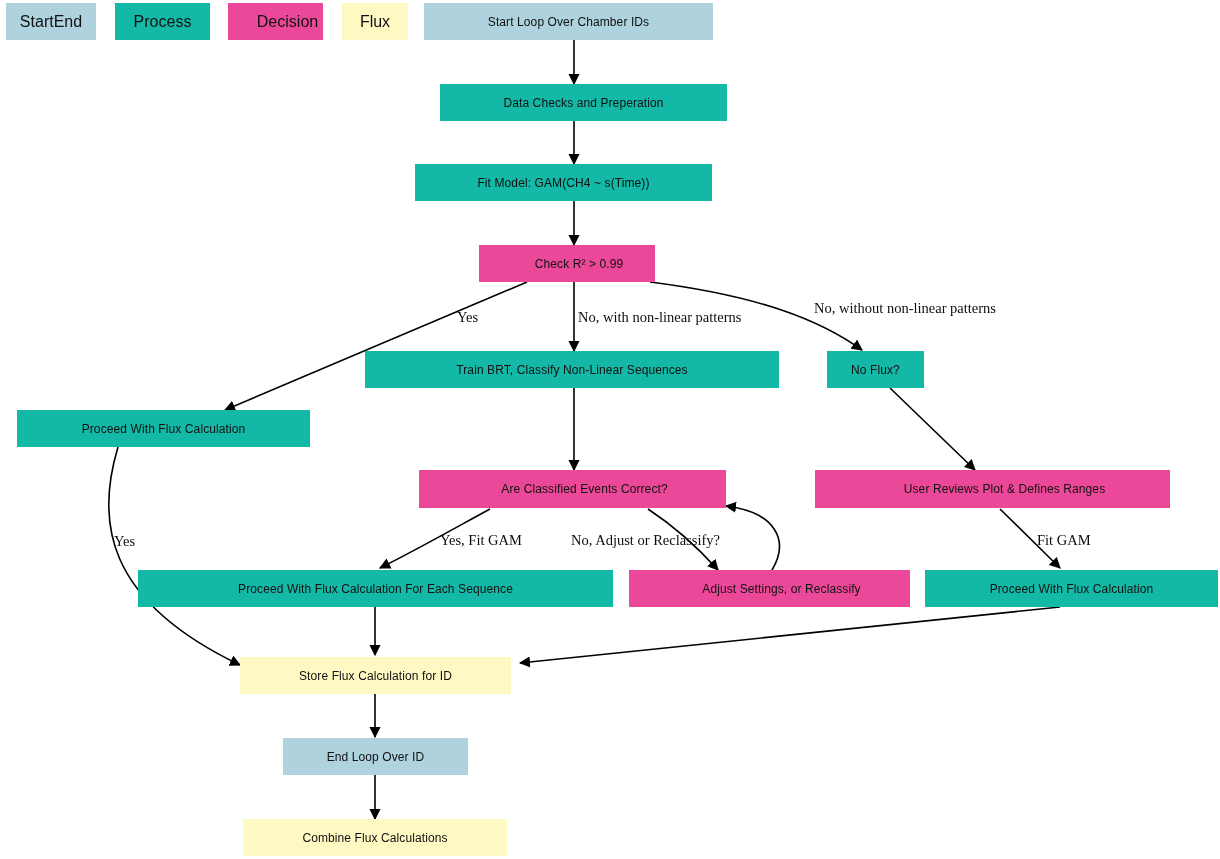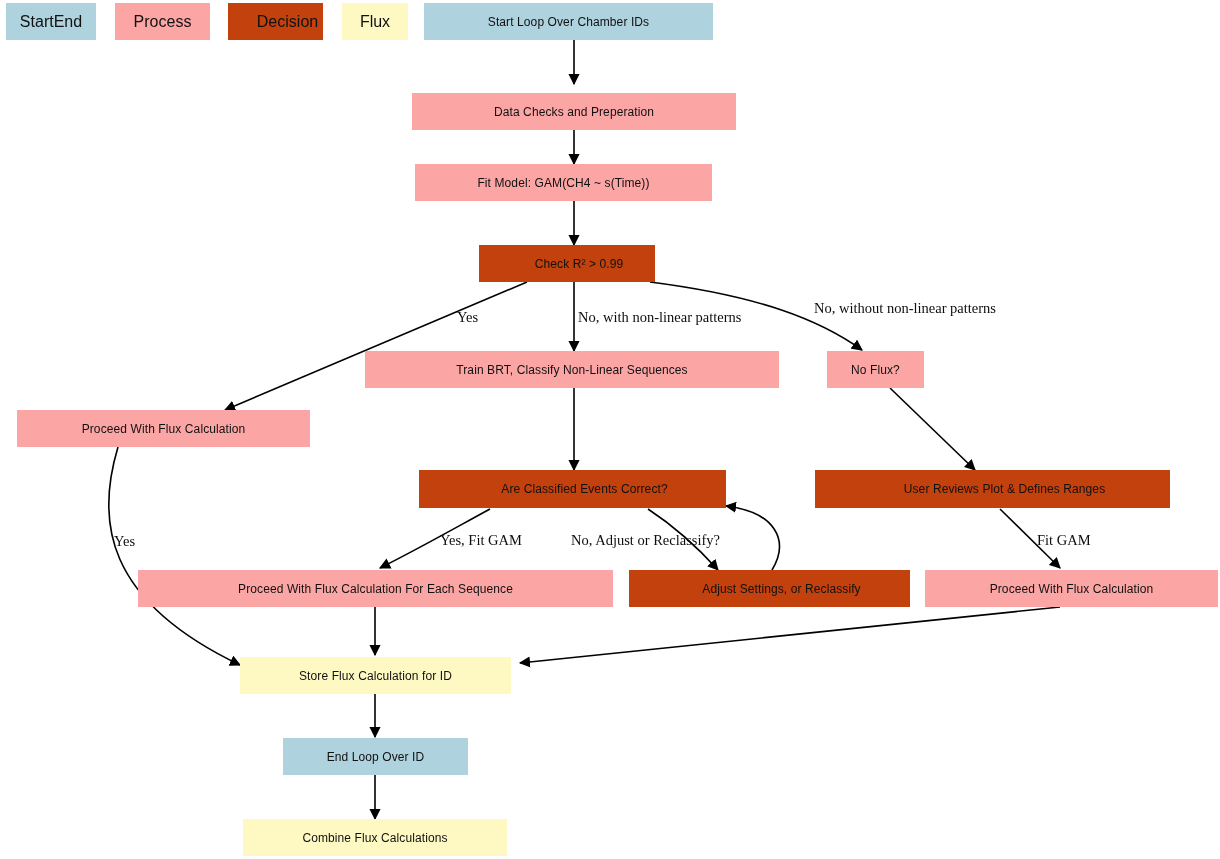--- a/index.html
+++ b/index.html
@@ -5,22 +5,22 @@
   html,body{margin:0;padding:0;background:#ffffff;}
   body{width:1220px;height:859px;overflow:hidden;
        font-family:"Liberation Sans",sans-serif;}
   #stage{position:relative;width:1220px;height:859px;background:#fff;}
   svg#edges{position:absolute;left:0;top:0;width:1220px;height:859px;}
 
   .node{position:absolute;box-sizing:border-box;display:flex;align-items:center;
         justify-content:center;color:#111111;font-family:"Liberation Sans",sans-serif;
         font-size:12px;line-height:1;white-space:nowrap;letter-spacing:.1px;}
   .n-startend{background:#aed2de;}
-  .n-process {background:#fca5a5;}
-  .n-decision{background:#c2410c;padding-left:24px;}
+  .n-process {background:#14b8a6;}
+  .n-decision{background:#ec4899;padding-left:24px;}
   .n-flux    {background:#fef9c3;}
 
   .legend-box{position:absolute;box-sizing:border-box;display:flex;align-items:center;
               justify-content:center;font-size:16px;color:#111;}
 
   .elabel{position:absolute;font-family:"Liberation Serif",serif;font-size:14.5px;
           color:#0d0d0d;white-space:nowrap;}
 </style>
 </head>
 <body>
@@ -64,21 +64,21 @@
     <span>Decision</span>
   </div>
   <div class="legend-box n-flux" style="left:342px;top:3px;width:66px;height:37px;">
     <span>Flux</span>
   </div>
 
   <div class="node n-startend" style="left:424px;top:3px;width:289px;height:37px;">
     <span>Start Loop Over Chamber IDs</span>
   </div>
 
-  <div class="node n-process" style="left:412px;top:84px;width:324px;height:37px;margin-top:9px;">
+  <div class="node n-process" style="left:440px;top:84px;width:287px;height:37px;">
     <span>Data Checks and Preperation</span>
   </div>
 
   <div class="node n-process" style="left:415px;top:164px;width:297px;height:37px;">
     <span>Fit Model: GAM(CH4 ~ s(Time))</span>
   </div>
 
   <div class="node n-decision" style="left:479px;top:245px;width:176px;height:37px;">
     <span>Check R² &gt; 0.99</span>
   </div>

